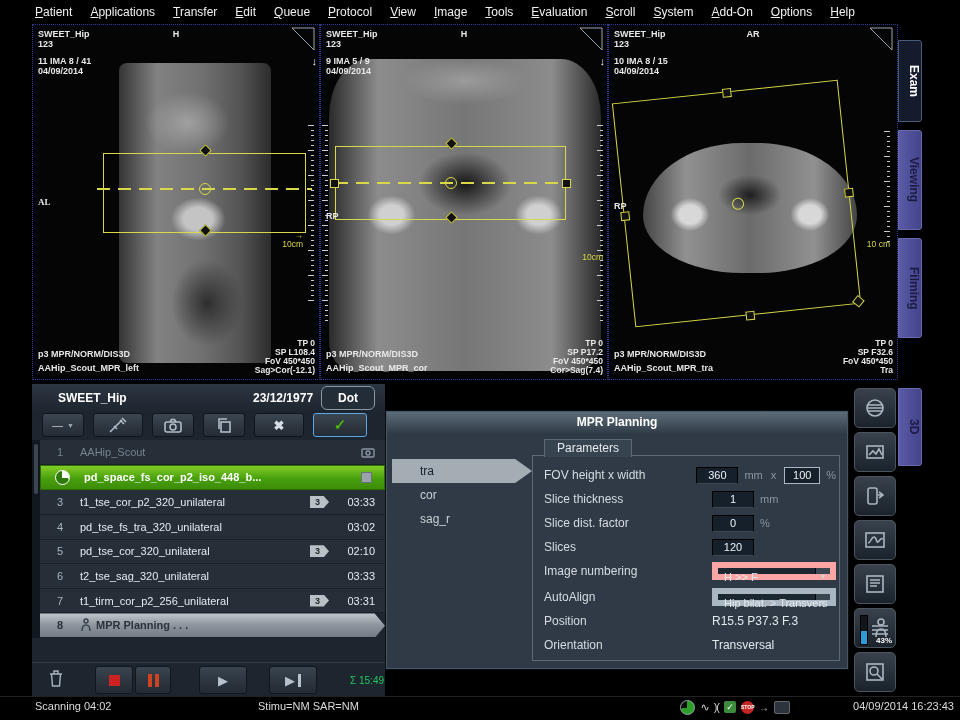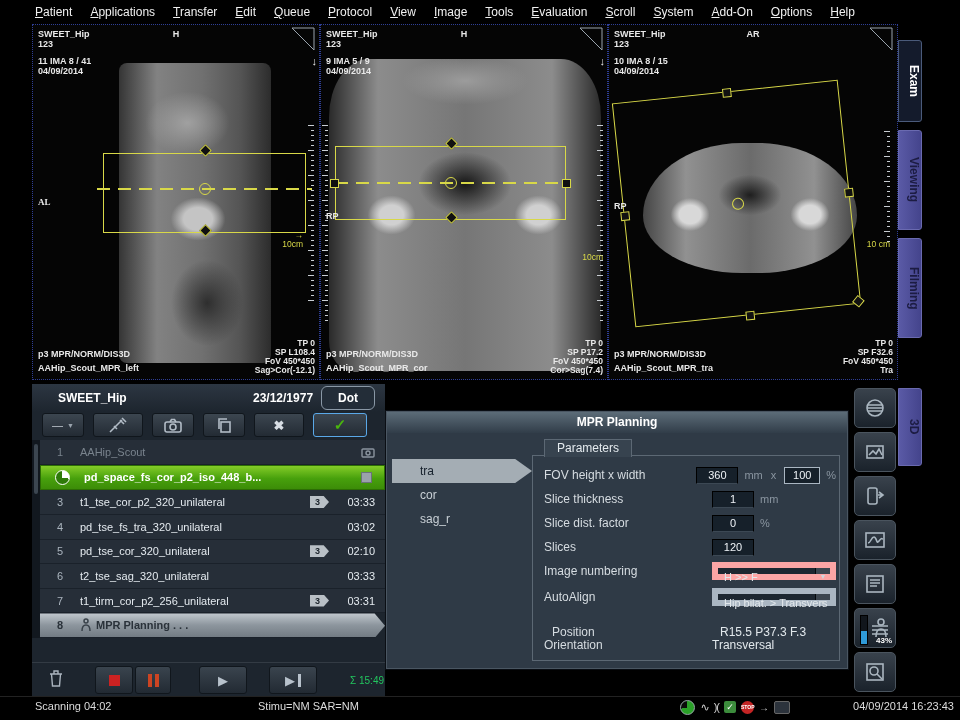--- a/index.html
+++ b/index.html
@@ -502,21 +502,21 @@
         <span class="car">▼</span>
       </div>
     </div>
     <div class="frow" style="top:176px;">
       <span class="flabel">AutoAlign</span>
       <div class="ddl focus">
         <span>Hip bilat. &gt; Transvers</span>
         <span class="car">▼</span>
       </div>
     </div>
-    <div class="frow" style="top:211px;margin-left:8px;">
+    <div class="frow" style="top:200px;">
       <span class="flabel">Position</span>
       <span class="fstatic">R15.5 P37.3 F.3</span>
     </div>
     <div class="frow" style="top:224px;">
       <span class="flabel">Orientation</span>
       <span class="fstatic">Transversal</span>
     </div>
   </div>
 
   <div class="statusbar">

